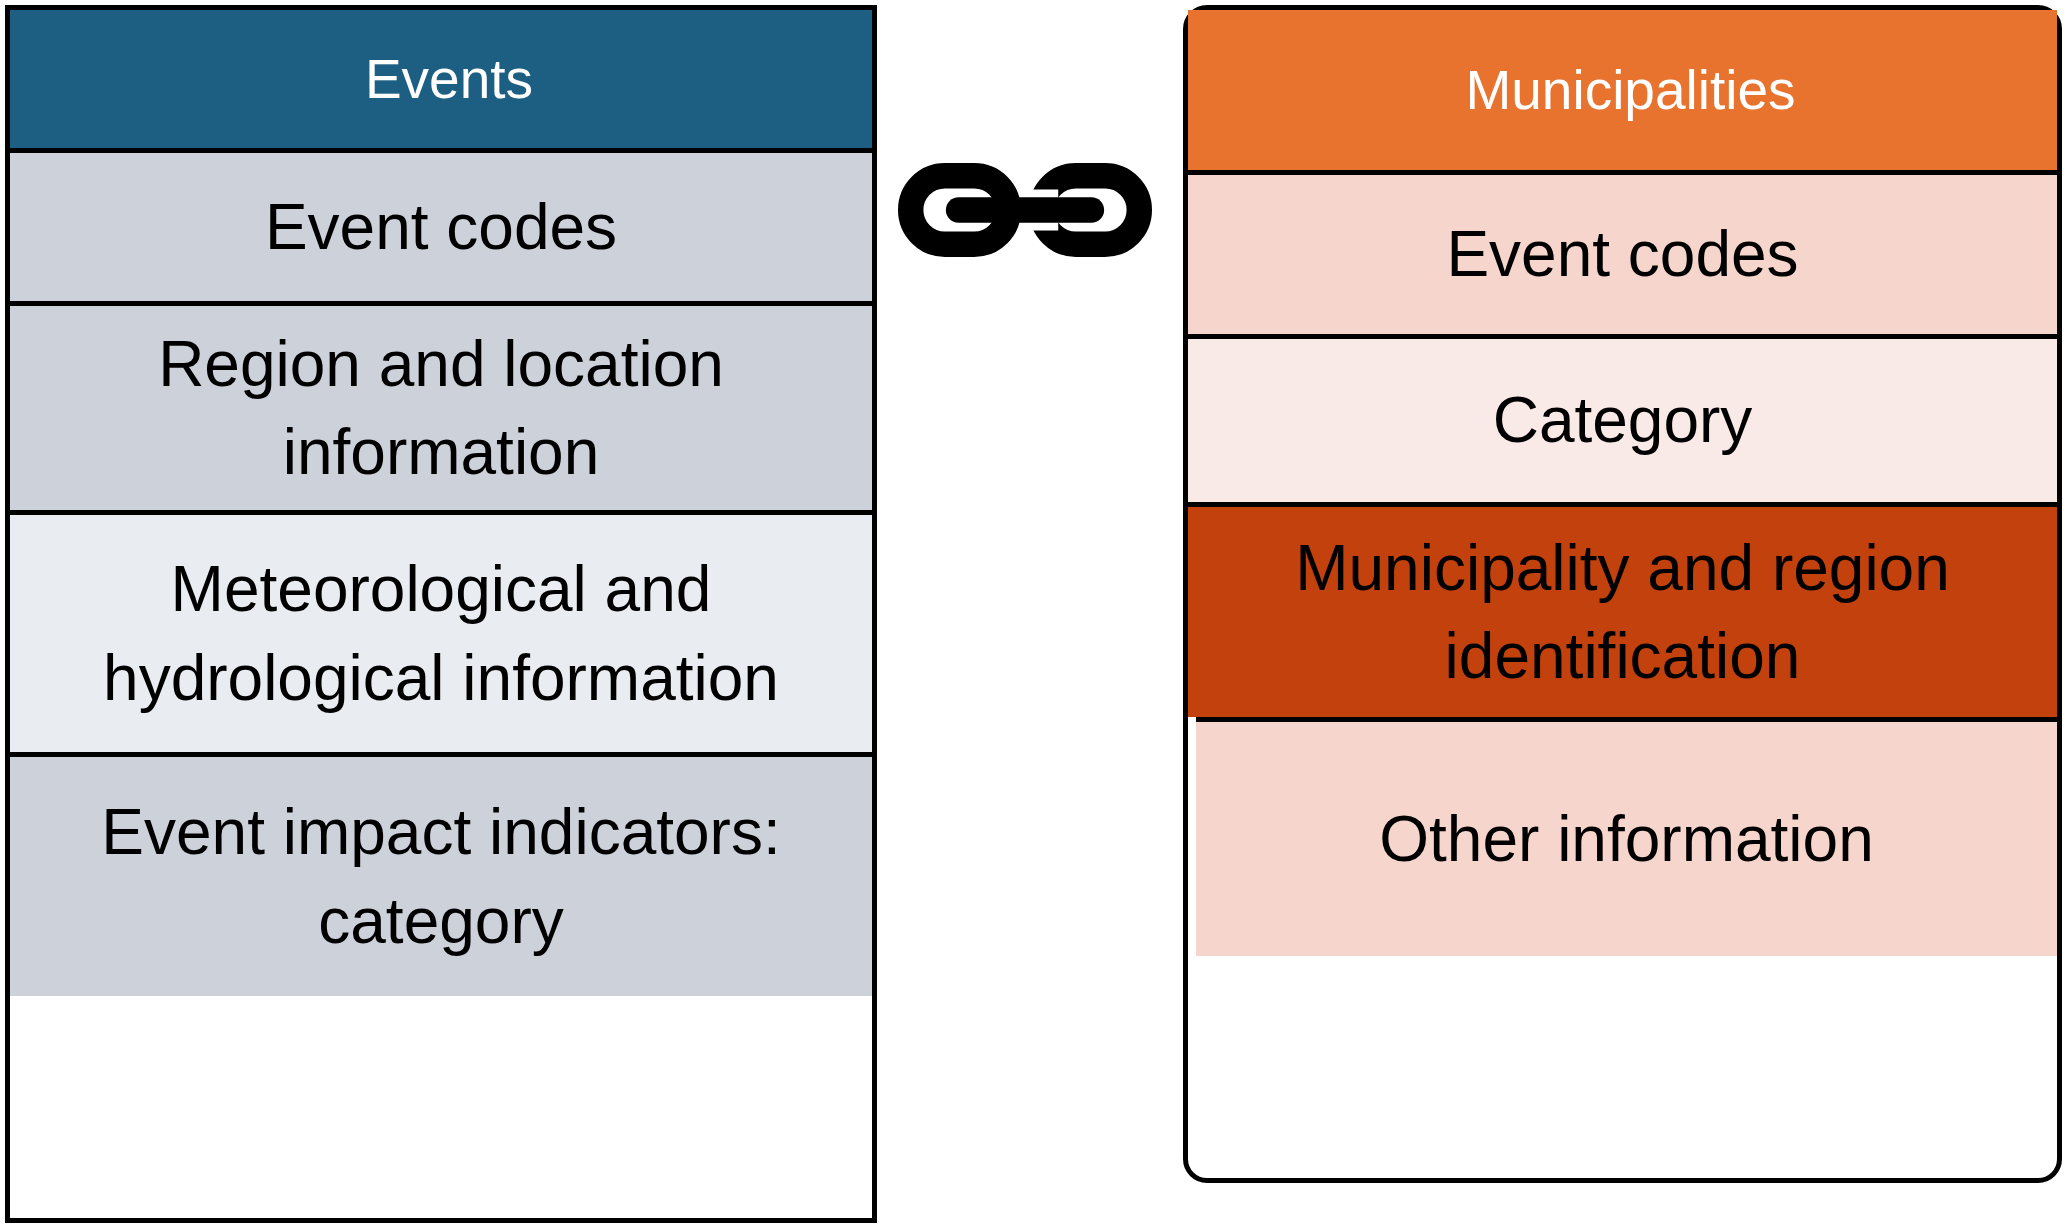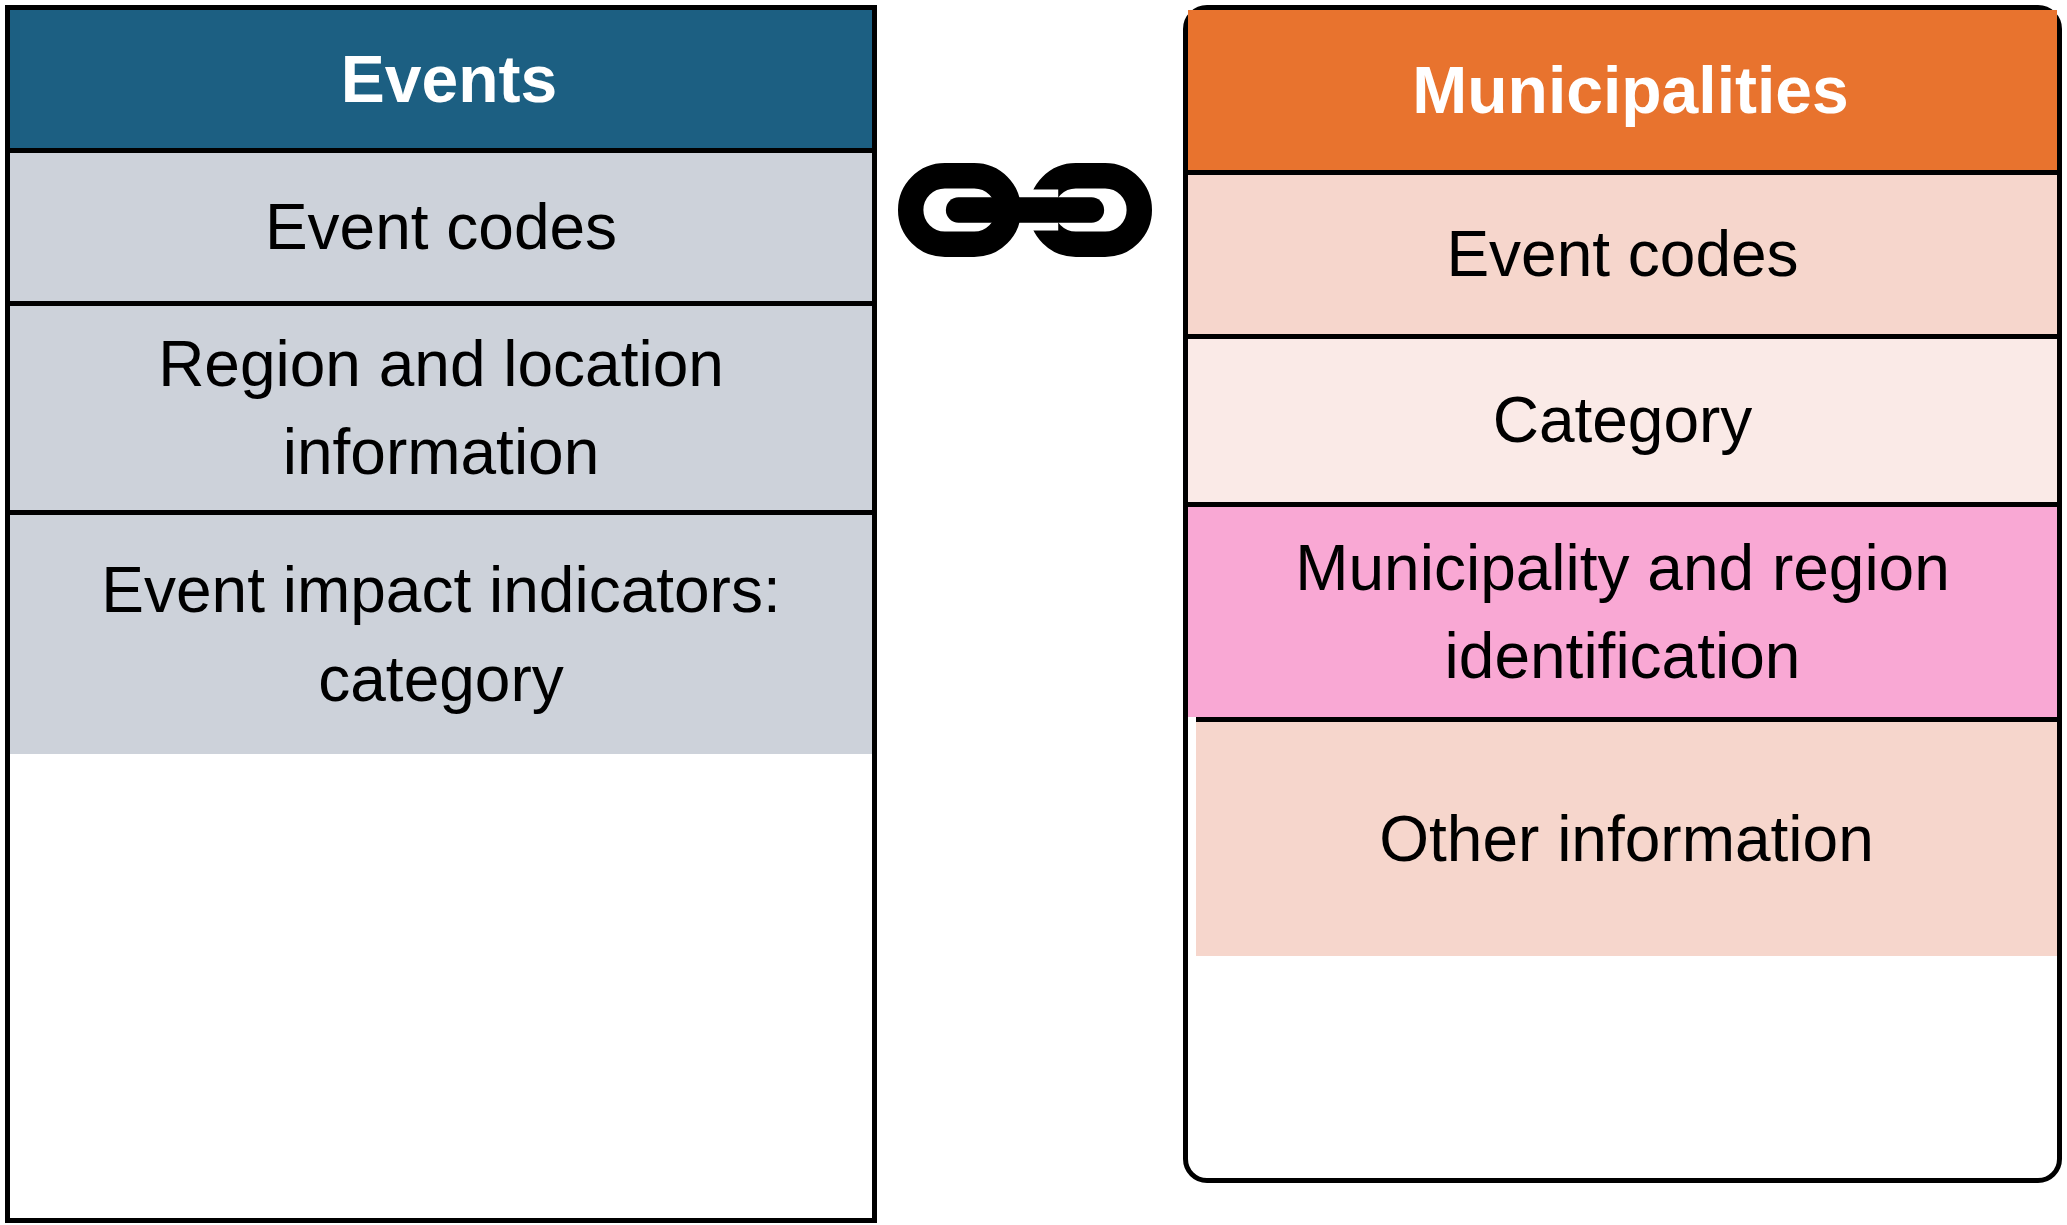--- a/index.html
+++ b/index.html
@@ -31,40 +31,40 @@
     text-align: center;
     white-space: pre-line;
     border-top: 5px solid #000000;
     line-height: 1.38;
     color: #000000;
     font-size: 64px;
     padding: 0 10px;
   }
   .cell.header {
     border-top: none;
-    font-weight: bold;
-    font-size: 66px;
+    font-weight: normal;
+    font-size: 55px;
     color: #ffffff;
     line-height: 1.1;
     padding-left: 26px;
   }
 
   
   .left .header { background: #1c5f82; height: 138px; }
   .left .r1 { background: #cdd2da; height: 153px; }
   .left .r2 { background: #e9ecf1; height: 158px; }
   .left .r3 { background: #cdd2da; height: 209px; }
   .left .r4 { background: #e9ecf1; height: 242px; }
   .left .r5 { background: #cdd2da; height: 244px; }
 
   
   .right .header { background: #e8732e; height: 160px; }
   .right .r1 { background: #f6d6cc; height: 164px; }
   .right .r2 { background: #faeae7; height: 168px; }
-  .right .r3 { background: #f9a8d4; height: 215px; }
+  .right .r3 { background: #c2410c; height: 215px; }
   .right .r4 { background: #faeae7; height: 222px; }
   .right .r5 { background: #f6d6cc; height: 239px; margin-left: 8px; }
 
   .link-icon {
     position: absolute;
     left: 898px;
     top: 163px;
     width: 254px;
     height: 94px;
   }
@@ -75,20 +75,22 @@
 
 <div class="canvas">
 
   <div class="entity-table left">
     <div class="cell header">
       <span>Events</span>
     </div>
     <div class="cell r1">Event codes</div>
     <div class="cell r3">Region and location
 information</div>
+    <div class="cell r4">Meteorological and
+hydrological information</div>
     <div class="cell r5">Event impact indicators:
 category</div>
   </div>
 
   <div class="link-icon">
     <svg viewBox="0 0 260 96" xmlns="http://www.w3.org/2000/svg" aria-hidden="true">
 
       <rect x="147" y="13" width="100" height="70" rx="35" fill="none" stroke="#000000" stroke-width="26"></rect>
 
       <rect x="128" y="27" width="36" height="42" fill="#ffffff"></rect>

